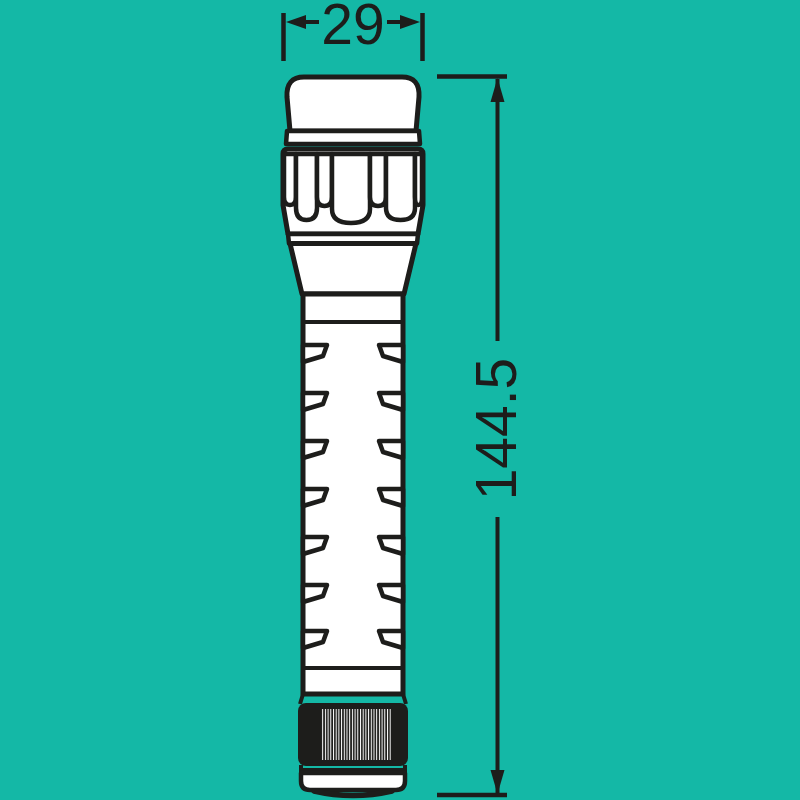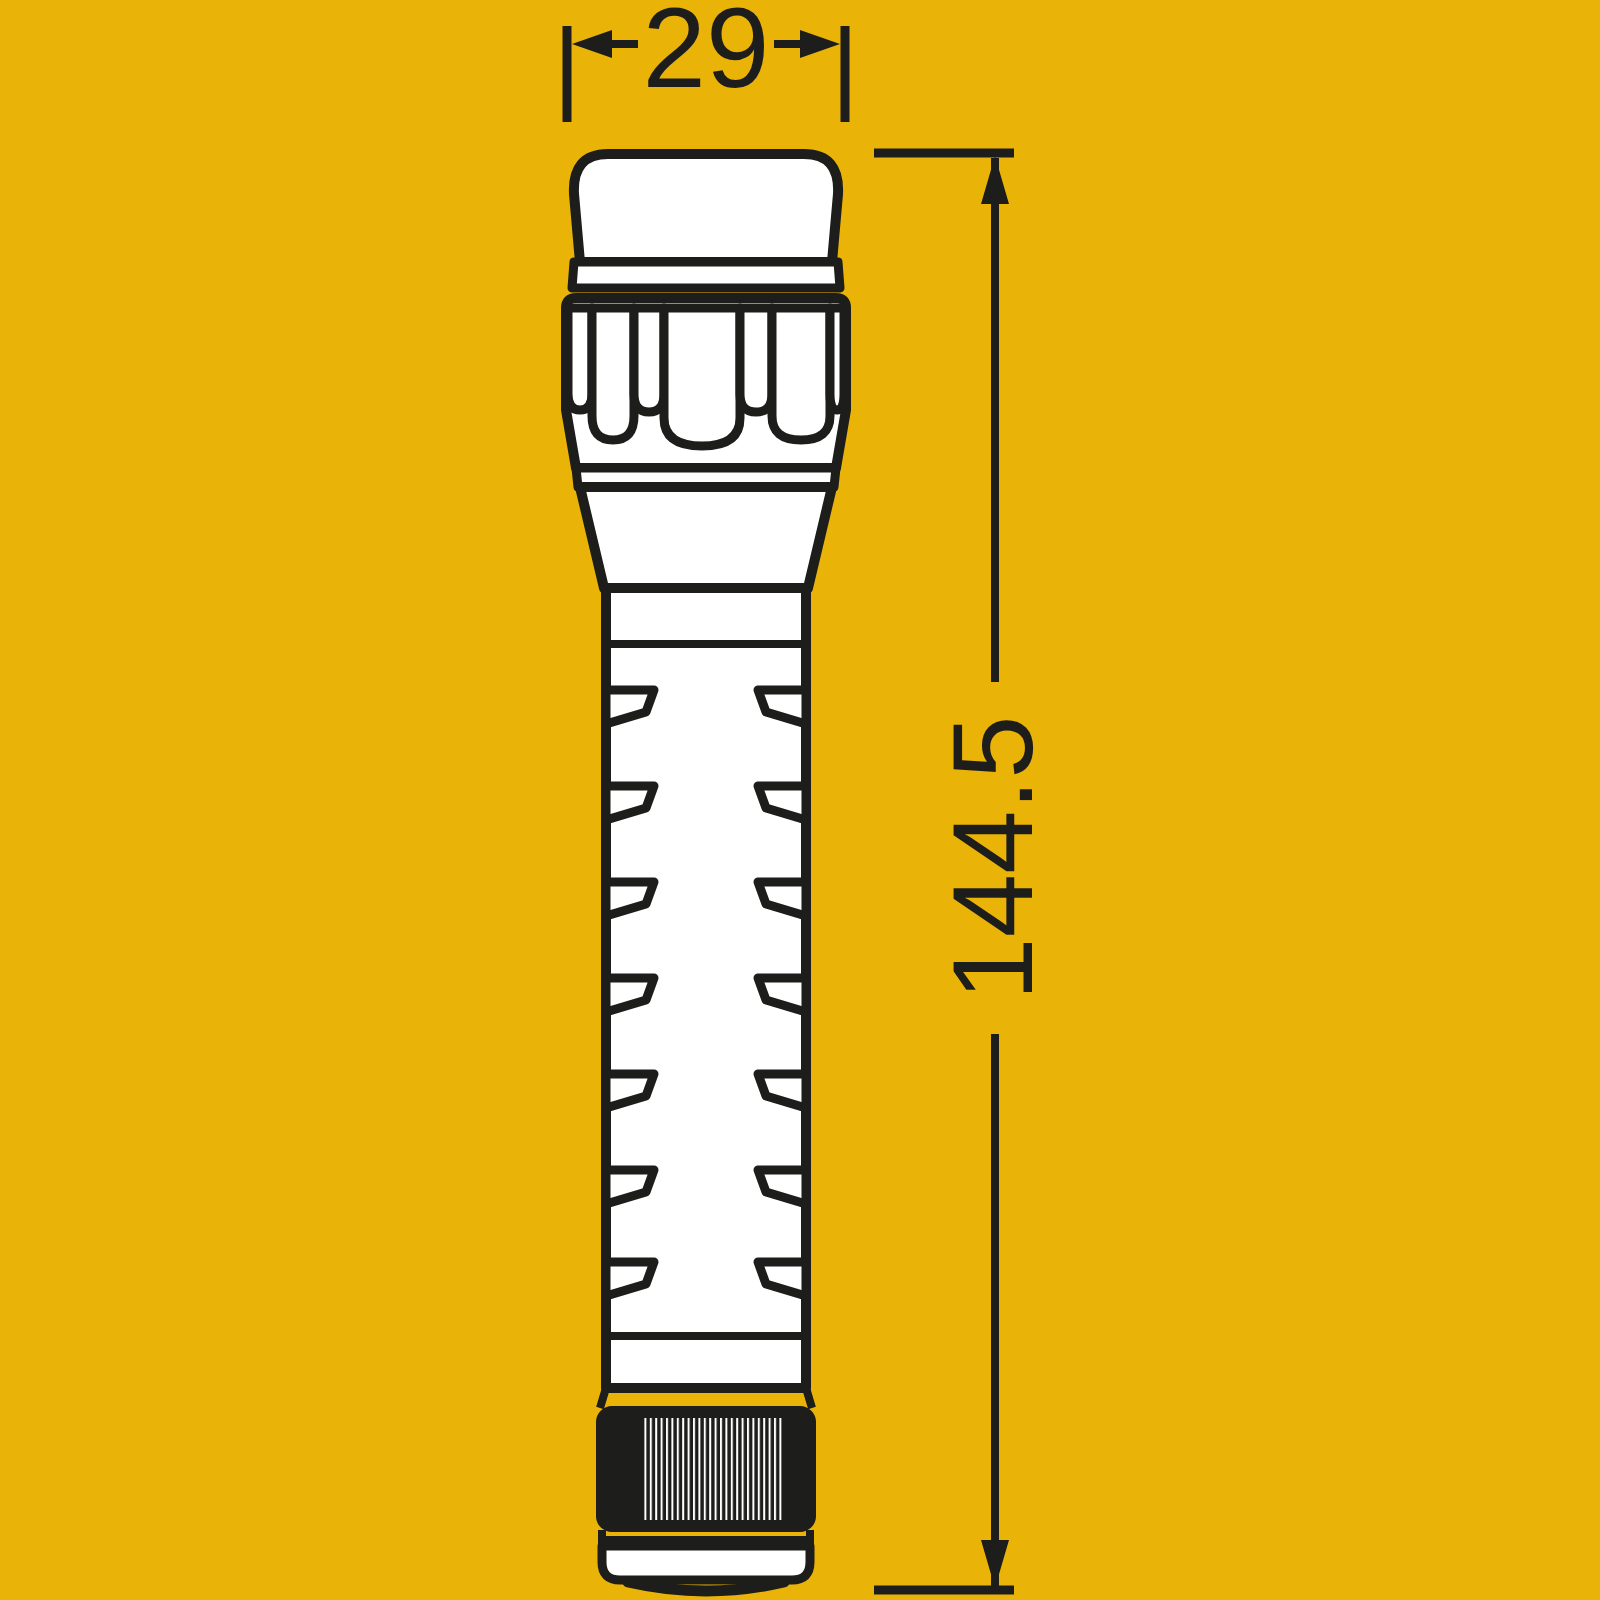--- a/index.html
+++ b/index.html
@@ -4,21 +4,21 @@
 <style>
   html, body {
     margin: 0;
     padding: 0;
     background: #ffffff;
   }
   .page {
     position: relative;
     width: 800px;
     height: 800px;
-    background: #eab308;
+    background: #14b8a6;
     overflow: hidden;
   }
   svg { display: block; }
   
   .ol  { fill: #ffffff; stroke: #1d1d1b; stroke-width: 5;   stroke-linejoin: round; }
   .ol4 { fill: #ffffff; stroke: #1d1d1b; stroke-width: 4.5; stroke-linejoin: round; }
   .solid { fill: #1d1d1b; stroke: none; }
   .ln4 { fill: none; stroke: #1d1d1b; stroke-width: 4; }
   .ln5 { fill: none; stroke: #1d1d1b; stroke-width: 5.5; stroke-linecap: round; }
   .dim { fill: none; stroke: #1d1d1b; stroke-width: 4.5; }

